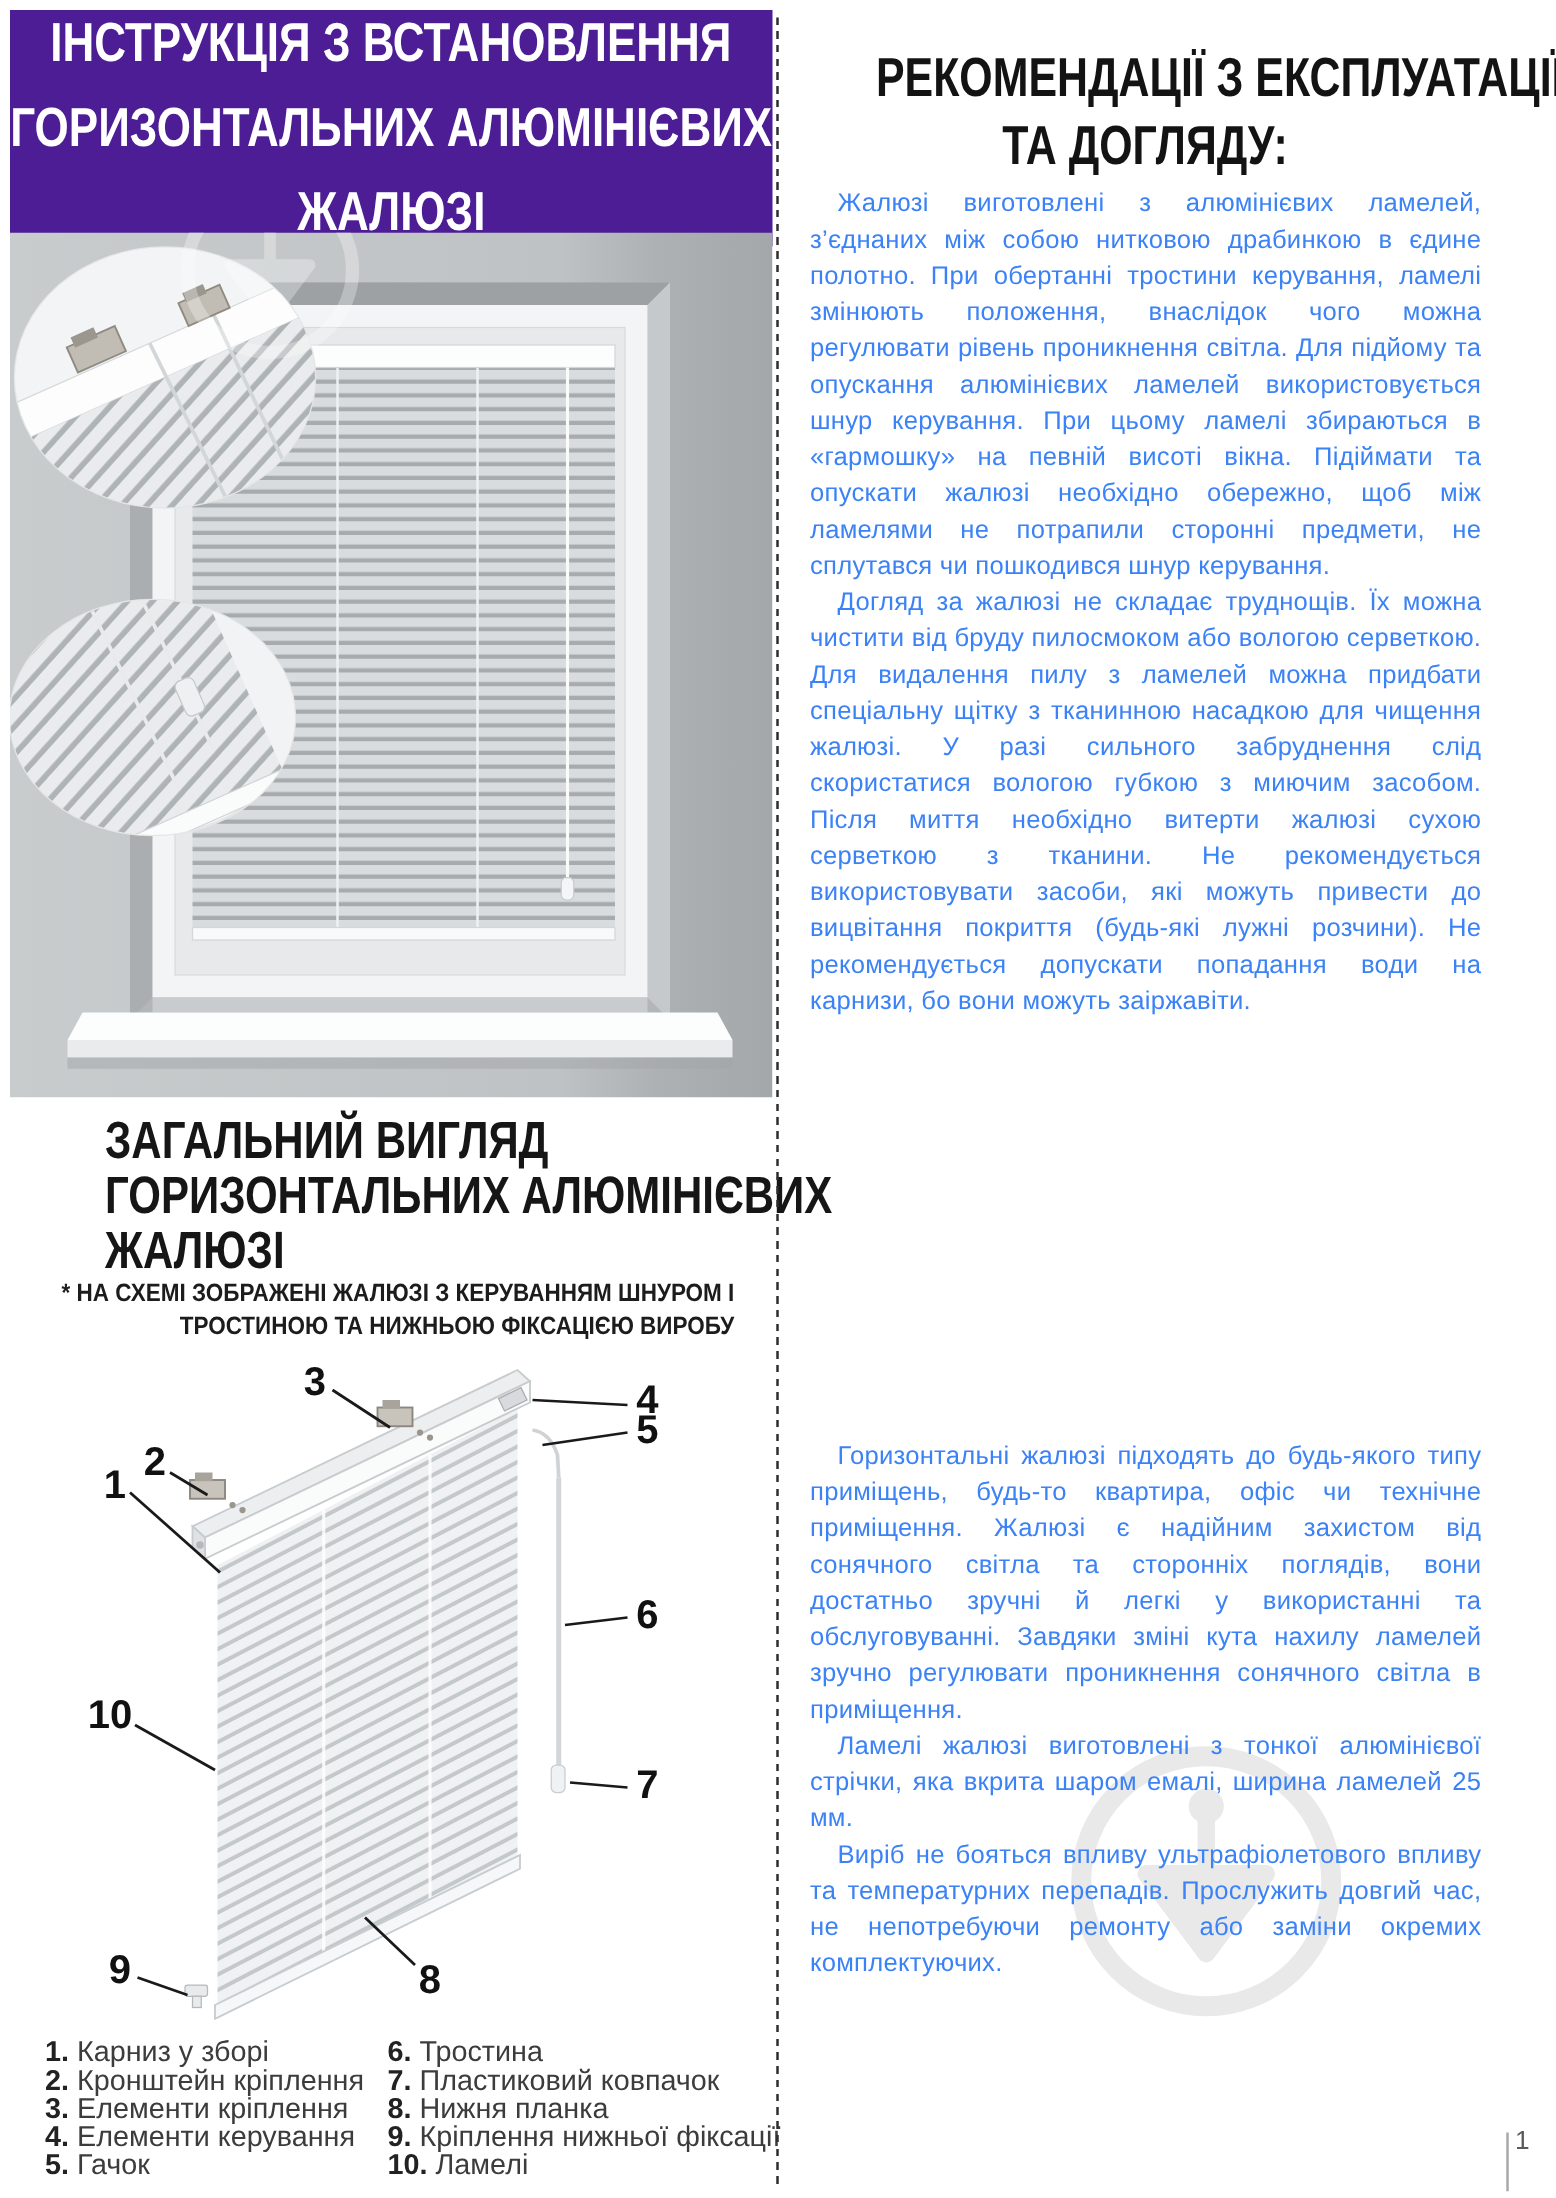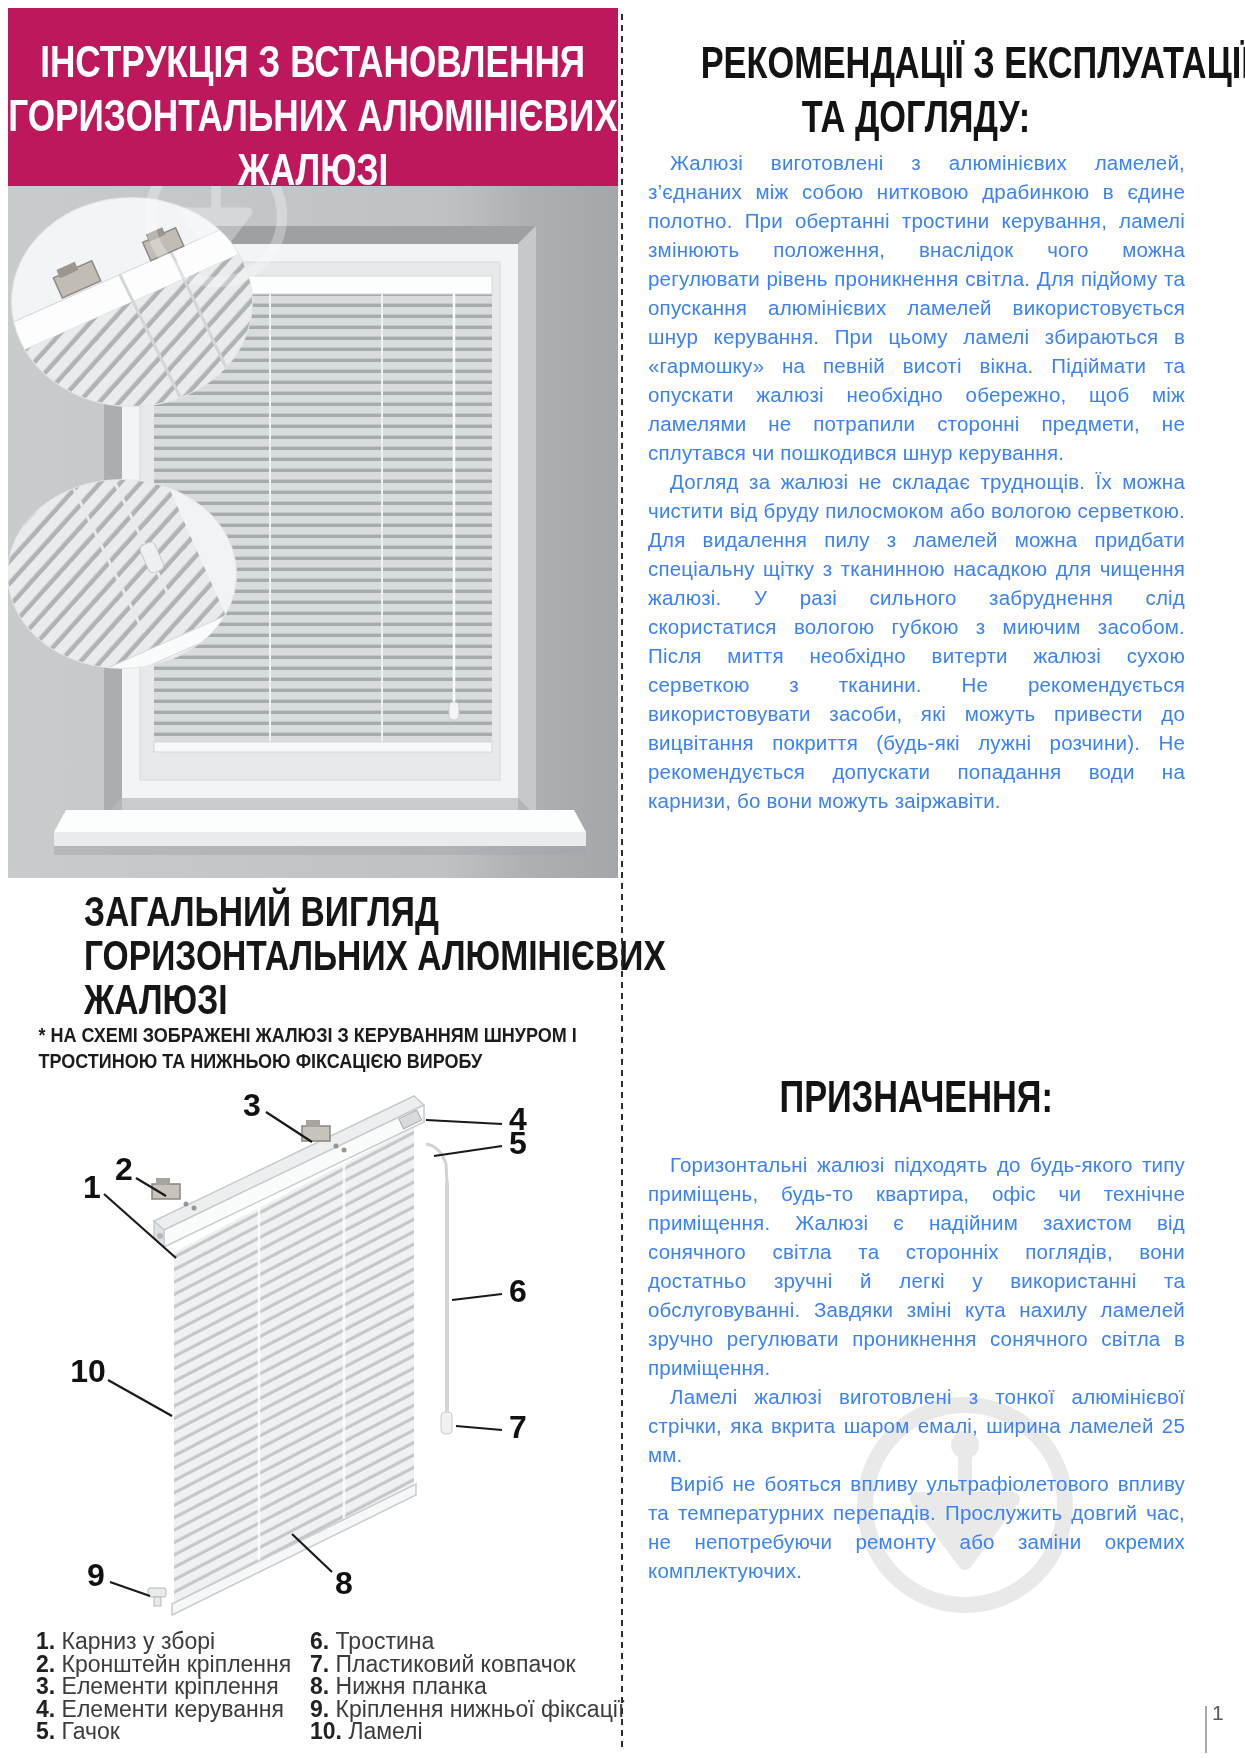--- a/index.html
+++ b/index.html
@@ -3,34 +3,34 @@
 <meta charset="utf-8">
 <style>
   html,body{margin:0;padding:0;background:#ffffff;}
   #page{
     position:relative;width:1245px;height:1758px;background:#ffffff;overflow:hidden;
     font-family:"Liberation Sans",sans-serif;color:#333;
   }
   .abs{position:absolute;}
   
   .header-box{
-    left:8px;top:8px;width:610px;height:189px;background:#be185d;
-    display:flex;flex-direction:column;justify-content:flex-end;align-items:center;
+    left:8px;top:8px;width:610px;height:189px;background:#4c1d95;
+    display:flex;flex-direction:column;justify-content:space-between;align-items:center;
   }
   .header-box .hline{
     color:#ffffff;font-weight:700;font-size:44px;line-height:54px;white-space:nowrap;
     transform:scaleX(0.8);letter-spacing:0px;
   }
   .photo-wrap{left:8px;top:186px;width:610px;height:692px;}
   .h2-block{left:23px;top:890px;width:610px;text-align:left;}
   .h2-block .hline{
     color:#161616;font-weight:700;font-size:42px;line-height:44px;white-space:nowrap;
     display:block;transform:scaleX(0.8);
   }
-  .note-block{left:8px;top:1022px;width:610px;text-align:left;}
+  .note-block{left:8px;top:1022px;width:610px;text-align:right;}
   .note-block .nline{
     color:#1c1c1c;font-weight:700;font-size:20px;line-height:26px;white-space:nowrap;
     display:block;transform:scaleX(0.9);
   }
   .diagram-wrap{left:14px;top:1082px;width:566px;height:545px;}
   .legend{top:1630px;font-size:23px;line-height:22.6px;color:#3c3c3c;}
   .legend .row{white-space:nowrap;}
   .legend .num{font-weight:700;color:#222;}
   .legend-col1{left:36px;width:235px;}
   .legend-col2{left:268px;width:345px;margin-left:42px;}
@@ -272,23 +272,20 @@
   <div class="abs rc-title">
     <span class="hline">РЕКОМЕНДАЦІЇ З ЕКСПЛУАТАЦІЇ</span>
     <span class="hline">ТА ДОГЛЯДУ:</span>
   </div>
 
   <div class="abs rc-text care-text">
     <p>Жалюзі виготовлені з алюмінієвих ламелей, з’єднаних між собою нитковою драбинкою в єдине полотно. При обертанні тростини керування, ламелі змінюють положення, внаслідок чого можна регулювати рівень проникнення світла. Для підйому та опускання алюмінієвих ламелей використовується шнур керування. При цьому ламелі збираються в «гармошку» на певній висоті вікна. Підіймати та опускати жалюзі необхідно обережно, щоб між ламелями не потрапили сторонні предмети, не сплутався чи пошкодився шнур керування.</p>
     <p>Догляд за жалюзі не складає труднощів. Їх можна чистити від бруду пилосмоком або вологою серветкою. Для видалення пилу з ламелей можна придбати спеціальну щітку з тканинною насадкою для чищення жалюзі. У разі сильного забруднення слід скористатися вологою губкою з миючим засобом. Після миття необхідно витерти жалюзі сухою серветкою з тканини. Не рекомендується використовувати засоби, які можуть привести до вицвітання покриття (будь-які лужні розчини). Не рекомендується допускати попадання води на карнизи, бо вони можуть заіржавіти.</p>
   </div>
 
-  <div class="abs purpose-title">
-    <span class="hline">ПРИЗНАЧЕННЯ:</span>
-  </div>
 
   <div class="abs watermark-br">
     <svg width="264" height="264" viewBox="0 0 264 264" xmlns="http://www.w3.org/2000/svg">
       <g transform="translate(132,132)" fill="#e9e9e9" stroke="#e9e9e9">
         <circle r="100" fill="none" stroke-width="16"></circle>
         <circle cy="-60" r="14" stroke="none"></circle>
         <rect x="-7" y="-60" width="14" height="62" stroke="none"></rect>
         <path d="M -48,-6 L 48,-6 L 0,58 Z" stroke-width="14" stroke-linejoin="round"></path>
       </g>
     </svg>

